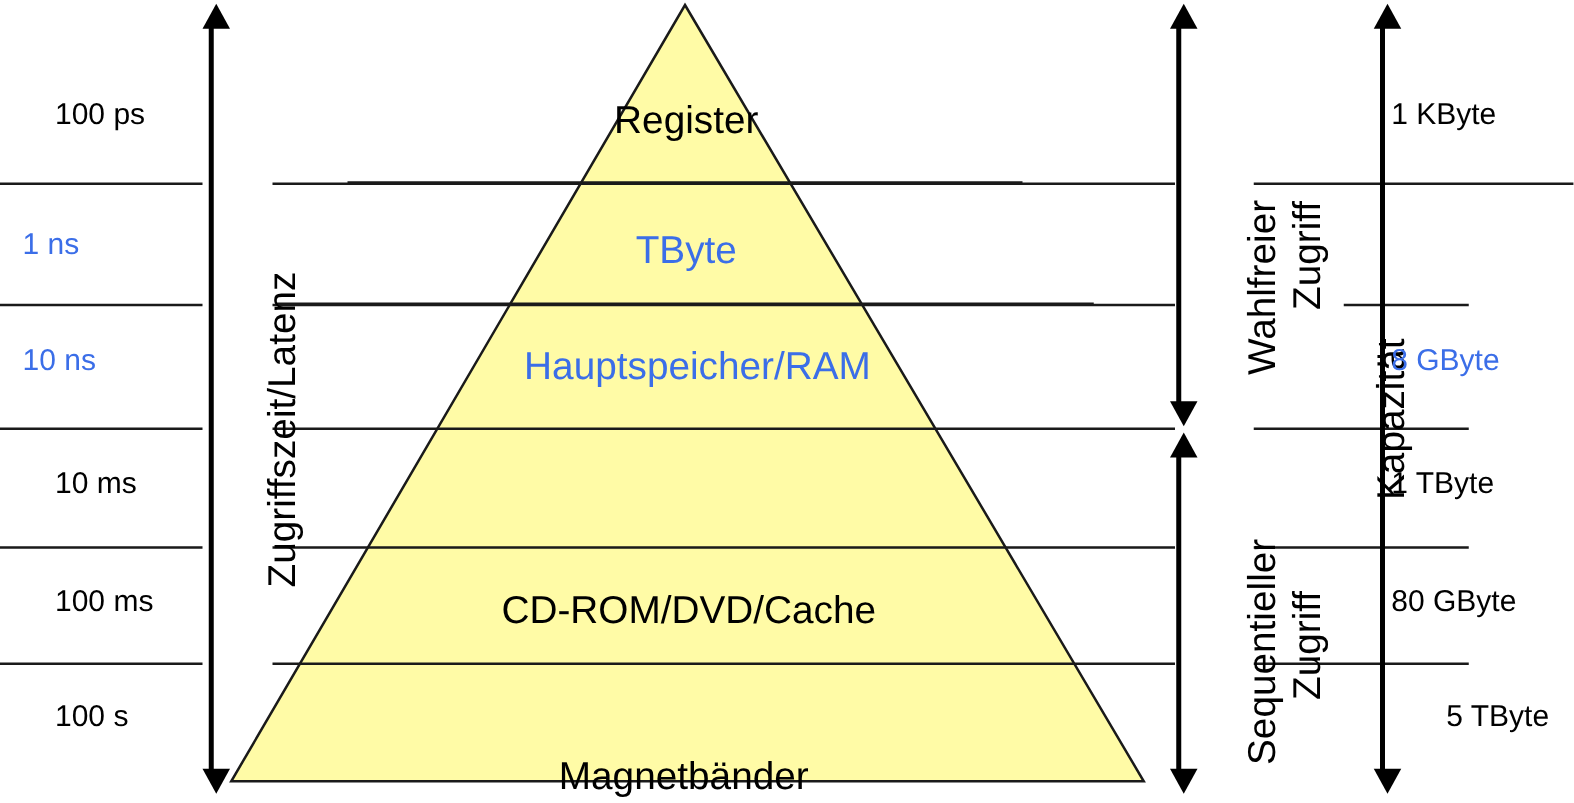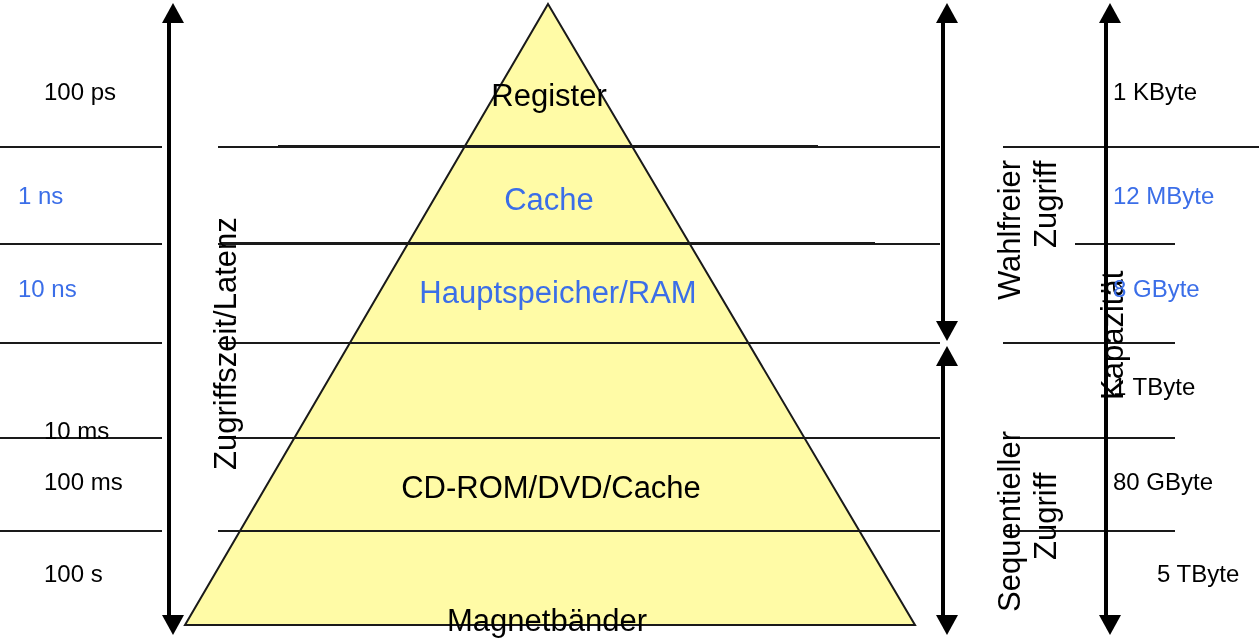--- a/index.html
+++ b/index.html
@@ -144,30 +144,29 @@
   <span class="rot" style="left:1030px; top:248px;">Zugriff</span>
 
   <span class="rot" style="left:994px; top:612px;">Sequentieller</span>
   <span class="rot" style="left:1030px; top:560px;">Zugriff</span>
 
   <span class="rot" style="left:1097px; top:400px;">Kapazität</span>
 
   <span class="lbl" style="left:44px; top:80px;">100 ps</span>
   <span class="lbl blue" style="left:18px; top:184px;">1 ns</span>
   <span class="lbl blue" style="left:18px; top:277px;">10 ns</span>
-  <span class="lbl" style="left:44px; top:375px;margin-top:44px;">10 ms</span>
+  <span class="lbl" style="left:44px; top:375px;">10 ms</span>
   <span class="lbl" style="left:44px; top:470px;">100 ms</span>
   <span class="lbl" style="left:44px; top:562px;">100 s</span>
 
   <span class="lbl tier" style="left:549px; top:80px;">Register</span>
-  <span class="lbl tier blue" style="left:549px; top:184px;">Cache</span>
+  <span class="lbl tier blue" style="left:549px; top:184px;">TByte</span>
   <span class="lbl tier blue" style="left:558px; top:277px;">Hauptspeicher/RAM</span>
   <span class="lbl tier" style="left:551px; top:472px;">CD-ROM/DVD/Cache</span>
   <span class="lbl tier" style="left:547px; top:562px;margin-top:43px;">Magnetbänder</span>
 
   <span class="lbl" style="left:1113px; top:80px;">1 KByte</span>
-  <span class="lbl blue" style="left:1113px; top:184px;">12 MByte</span>
   <span class="lbl blue" style="left:1113px; top:277px;">8 GByte</span>
   <span class="lbl" style="left:1113px; top:375px;">1 TByte</span>
   <span class="lbl" style="left:1113px; top:470px;">80 GByte</span>
   <span class="lbl" style="left:1157px; top:562px;">5 TByte</span>
 
 </div>
 
 </body></html>

